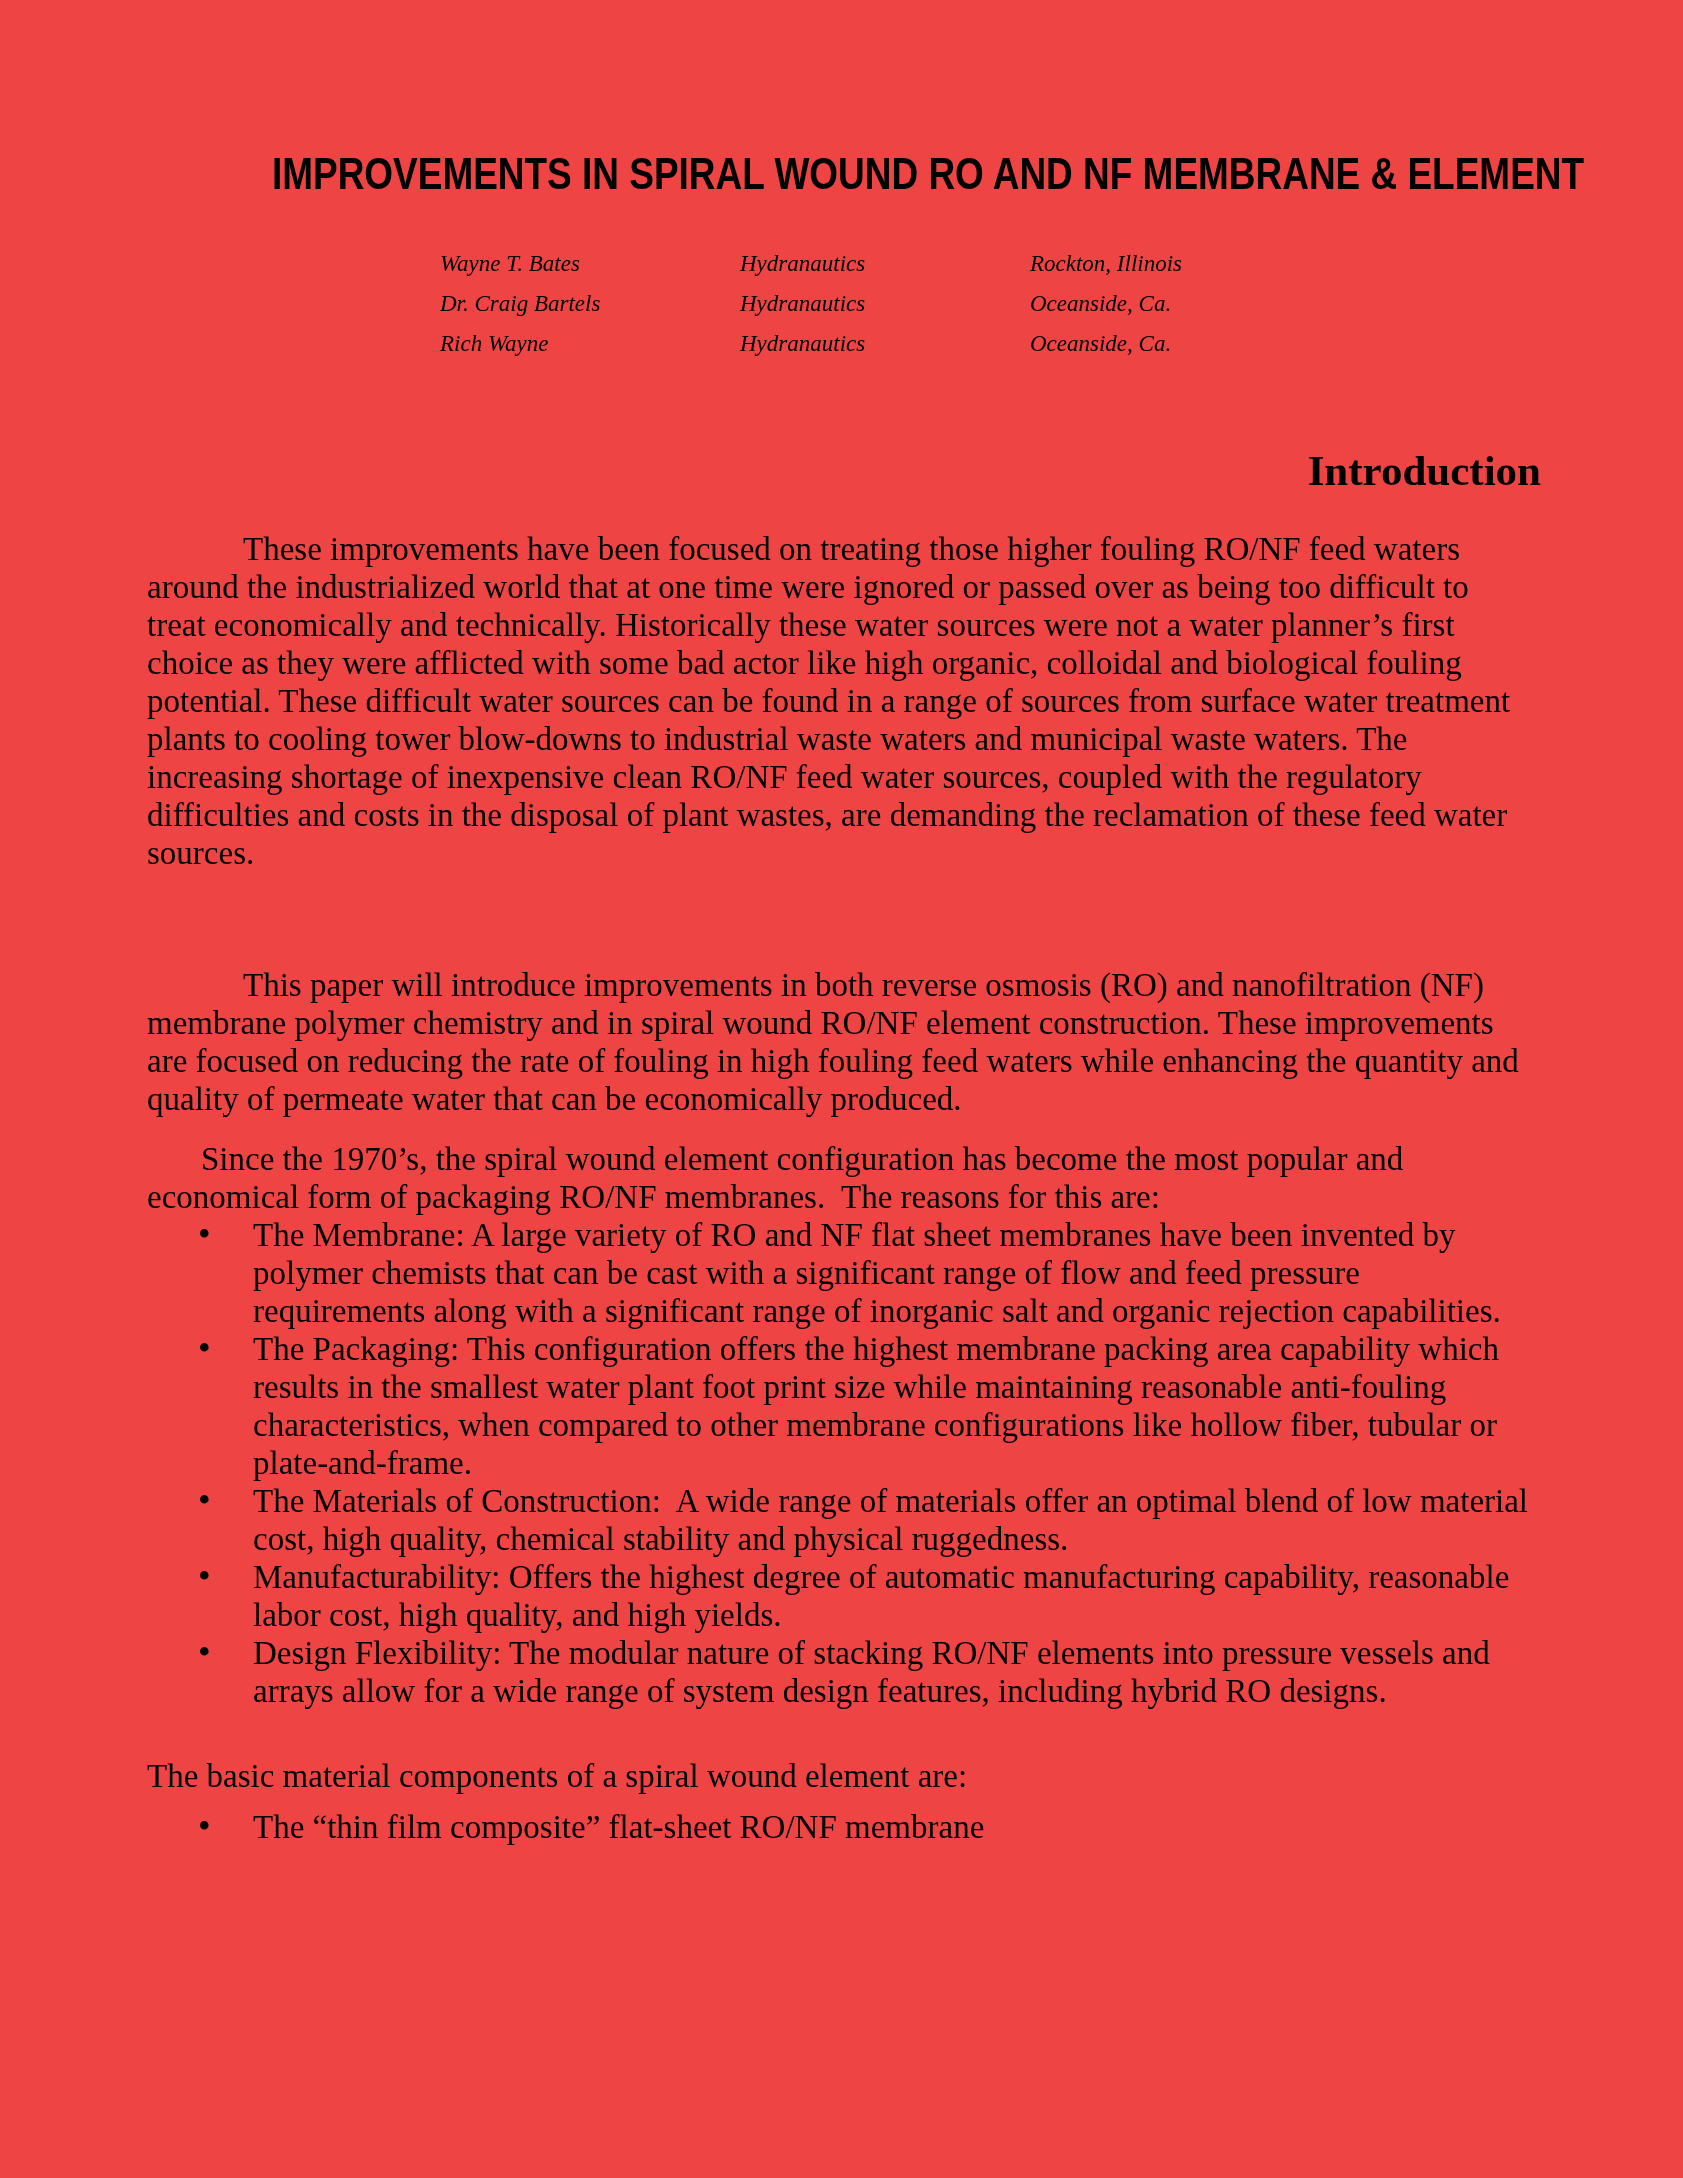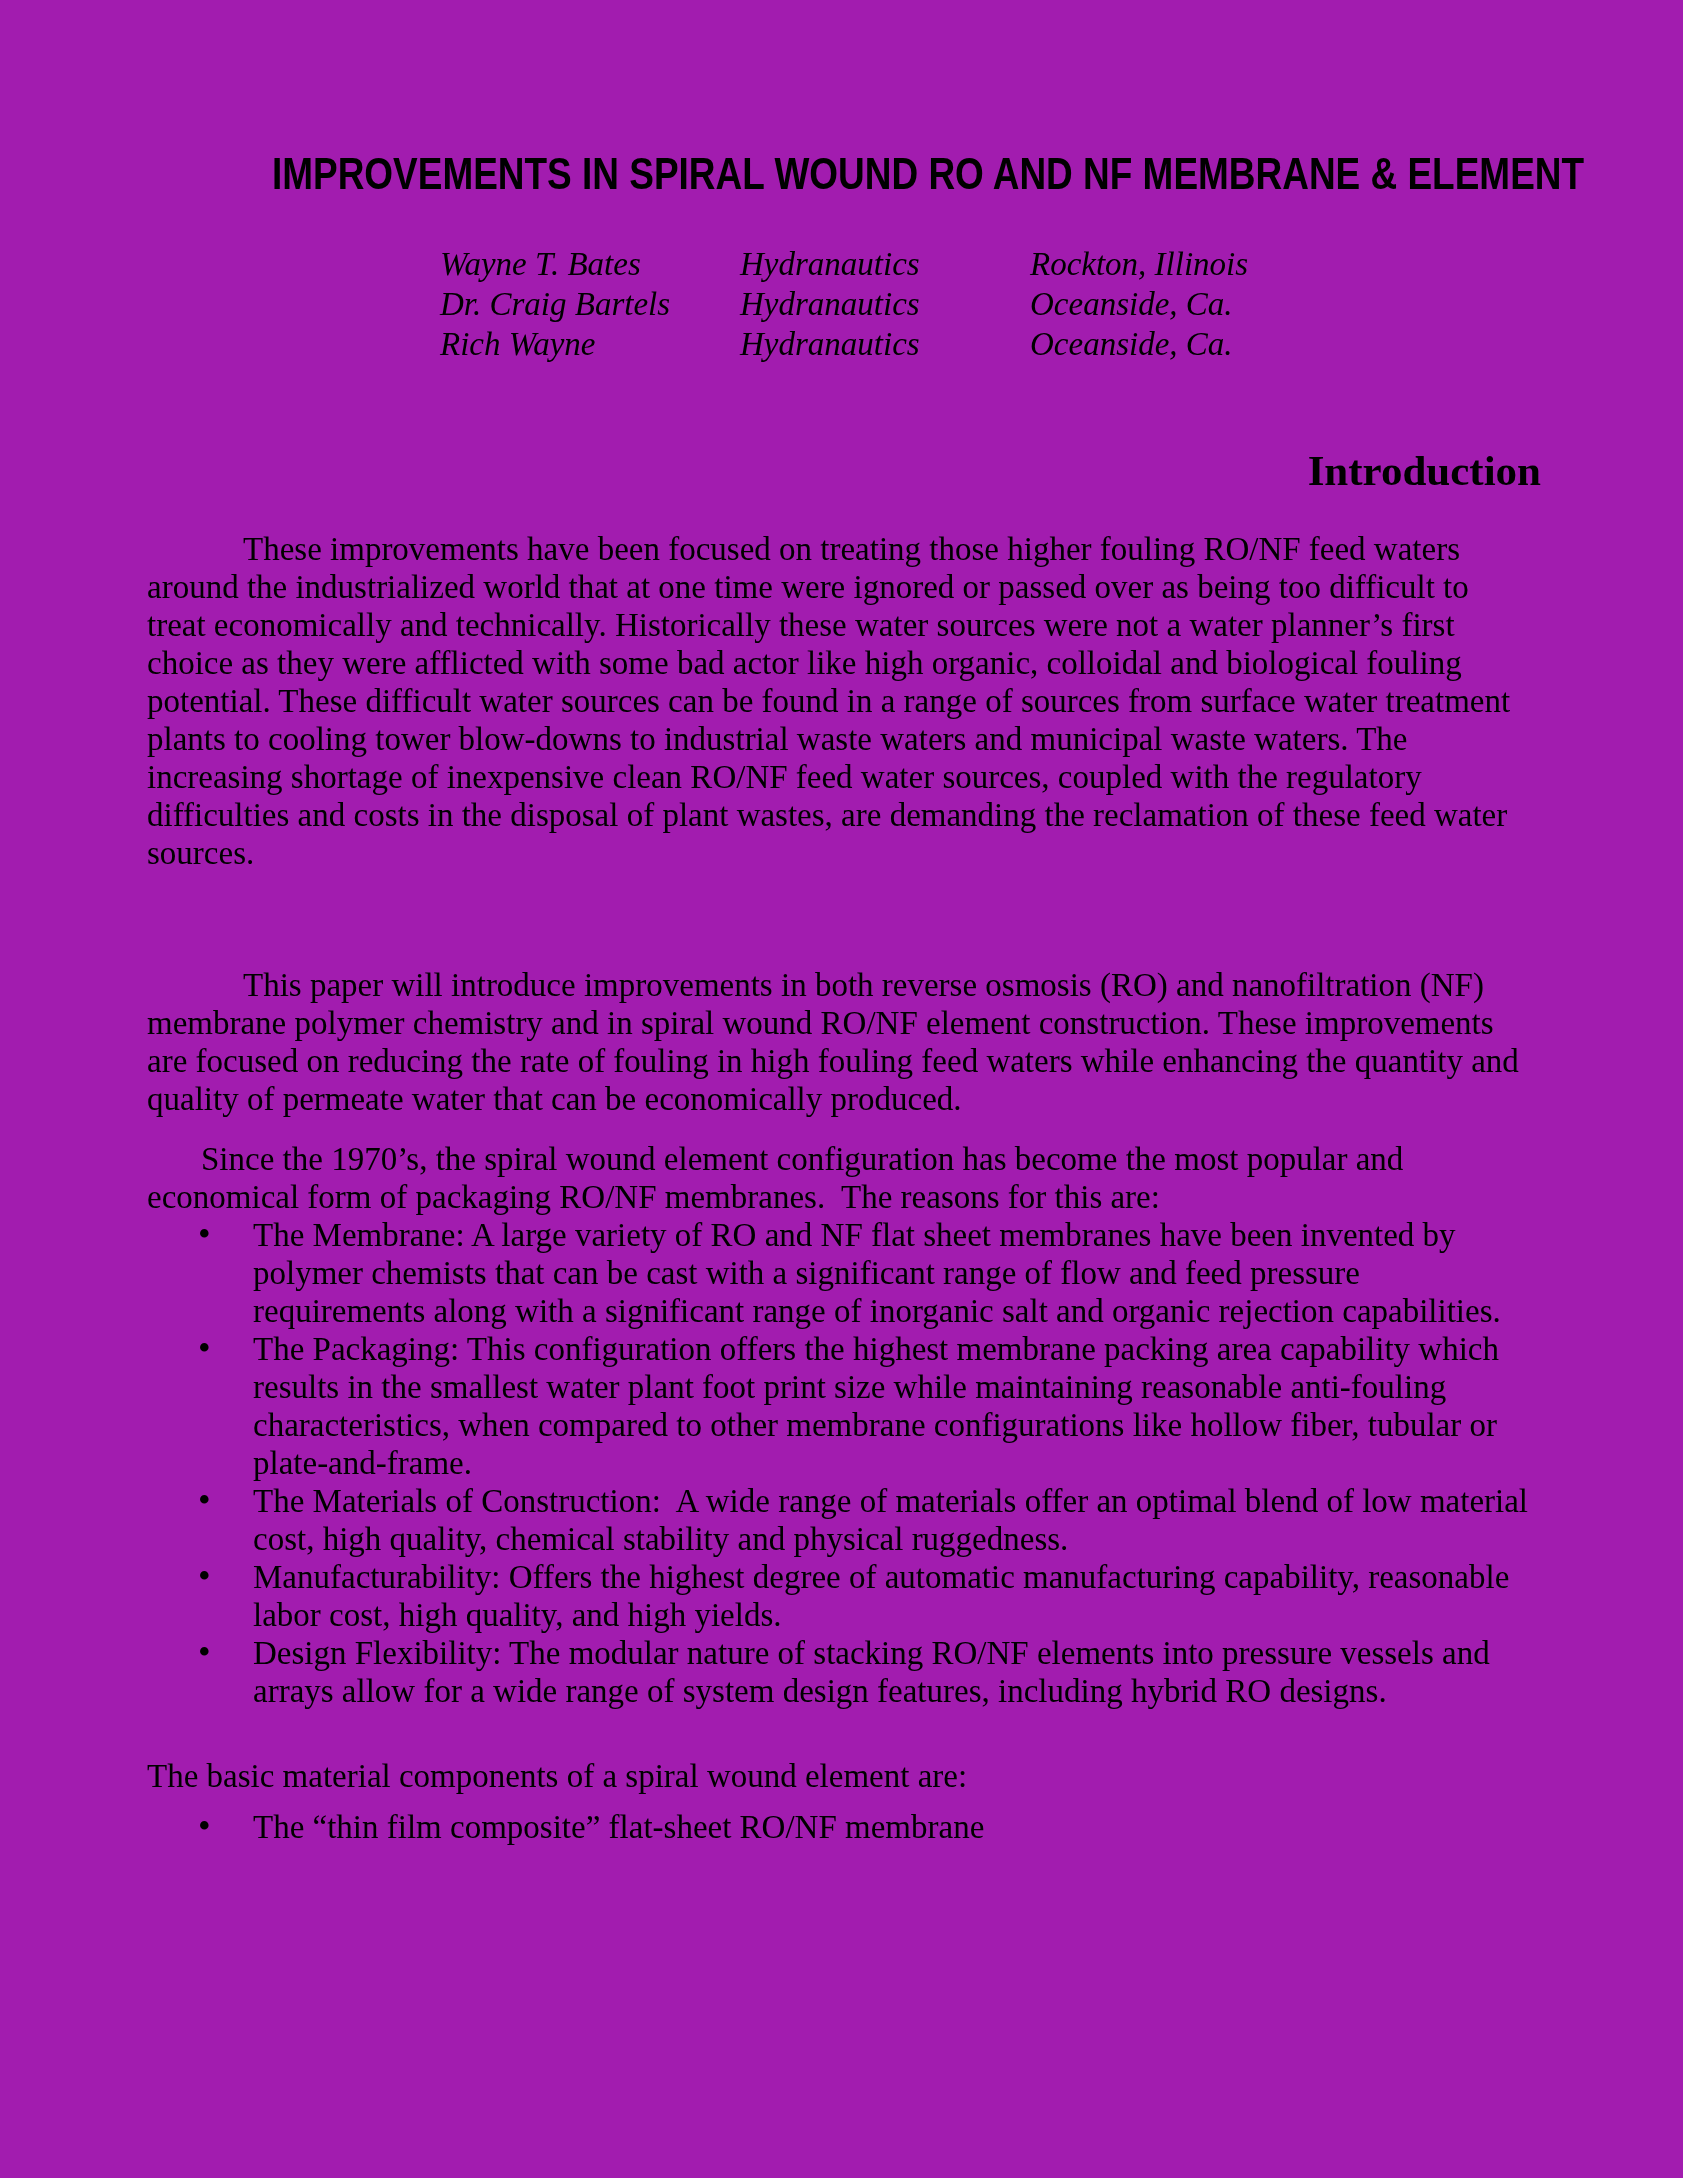--- a/index.html
+++ b/index.html
@@ -3,37 +3,37 @@
 <meta charset="utf-8">
 <style>
   html, body { margin: 0; padding: 0; background: #ffffff; }
   body { width: 1683px; height: 2178px; color: #000; }
   .page {
     position: relative;
     width: 1683px; height: 2178px;
     box-sizing: border-box;
     padding: 149px 0 0 147px;
     font-family: "Liberation Serif", serif;
-    background: #a21caf;
+    background: #ef4444;
     overflow: hidden;
   }
   
   .title {
     margin: 0;
     width: 1390px;
     text-align: center;
     font-family: "Liberation Sans", sans-serif;
     font-weight: bold;
     font-size: 44px;
     line-height: 50px;
   }
   .tline { display: block; }
   .tinner { display: inline-block; transform: scaleX(0.84); transform-origin: center; white-space: nowrap; }
   
-  .authors { margin-top: 45px; font-style: italic; font-size: 33px; line-height: 40px; }
+  .authors { margin-top: 45px; font-style: italic; font-size: 23px; line-height: 40px; }
   .author-row { display: flex; }
   .author-name { margin-left: 293px; width: 300px; }
   .author-affiliation { width: 290px; }
   
   .center-heading {
     margin: 4px; width: 1390px;
     text-align: right;
     font-weight: bold;
     font-size: 43px;
     line-height: 46px;

